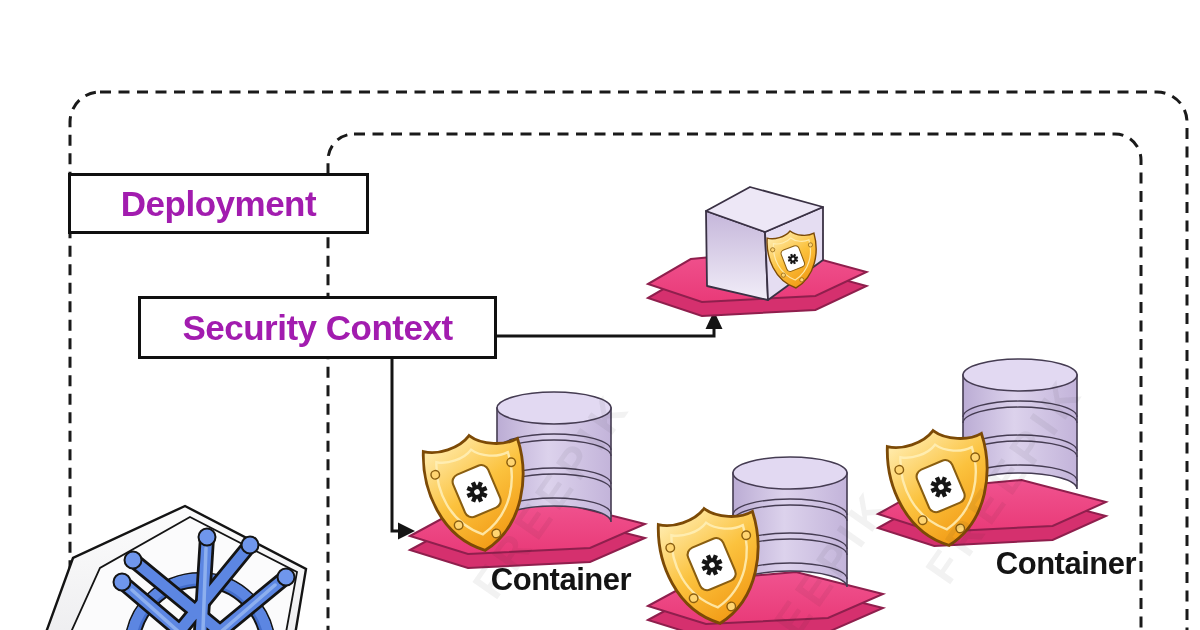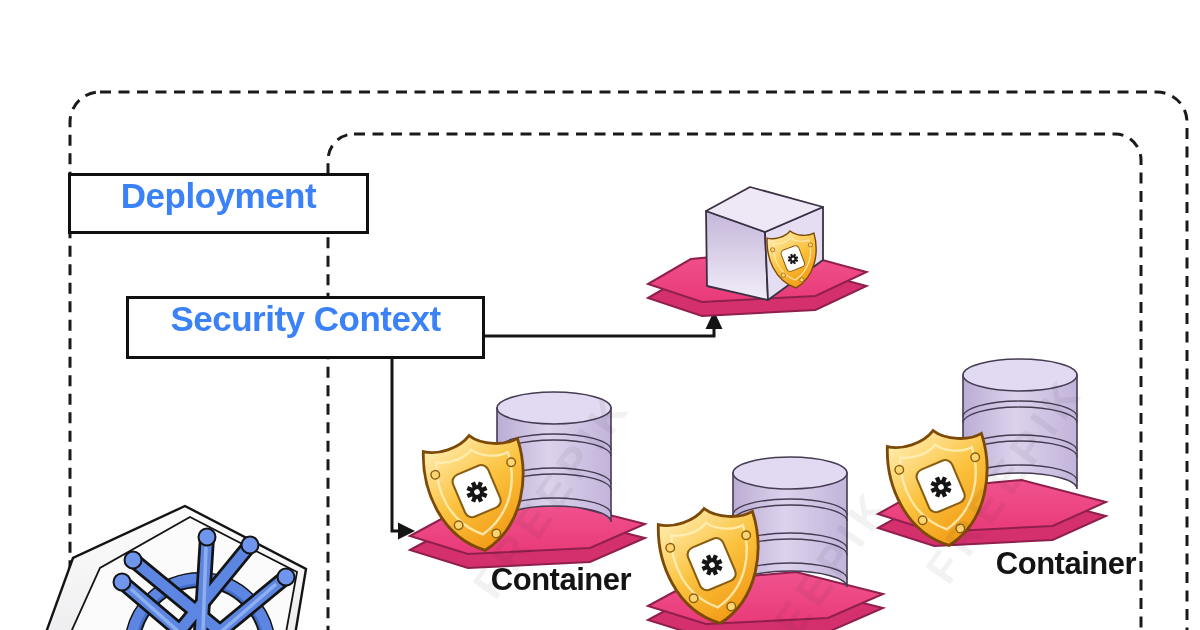--- a/index.html
+++ b/index.html
@@ -1,23 +1,23 @@
 <!DOCTYPE html>
 <html><head>
 <meta charset="utf-8">
 <style>
   html,body{margin:0;padding:0;background:#ffffff;}
   .stage{position:relative;width:1200px;height:630px;overflow:hidden;background:#ffffff;
          font-family:"Liberation Sans", sans-serif;}
   .stage svg{position:absolute;left:0;top:0;}
   .label-box{position:absolute;background:#ffffff;border:3px solid #101010;
-             display:flex;align-items:flex-start;justify-content:center;
-             font-weight:bold;color:#3b82f6;z-index:3;letter-spacing:-0.5px;}
+             display:flex;align-items:center;justify-content:center;
+             font-weight:bold;color:#a21caf;z-index:3;letter-spacing:-0.5px;}
   .box-deployment{left:68px;top:173px;width:295px;height:55px;font-size:35px;}
-  .box-security{left:126px;top:296px;width:353px;height:57px;font-size:35px;}
+  .box-security{left:138px;top:296px;width:353px;height:57px;font-size:35px;}
   .node-label{position:absolute;font-weight:bold;color:#141414;z-index:3;letter-spacing:-0.5px;}
   .lbl-pod{left:828px;top:208px;font-size:41px;}
   .lbl-container{width:200px;text-align:right;font-size:31px;}
   .lbl-container-left{left:431px;top:562px;}
   .lbl-container-right{left:936px;top:546px;}
   .wm{position:absolute;z-index:4;font-weight:bold;font-size:44px;letter-spacing:7px;
       color:rgba(40,40,40,0.06);transform:translate(-50%,-50%) rotate(-55deg);
       pointer-events:none;white-space:nowrap;}
 </style>
 </head>

